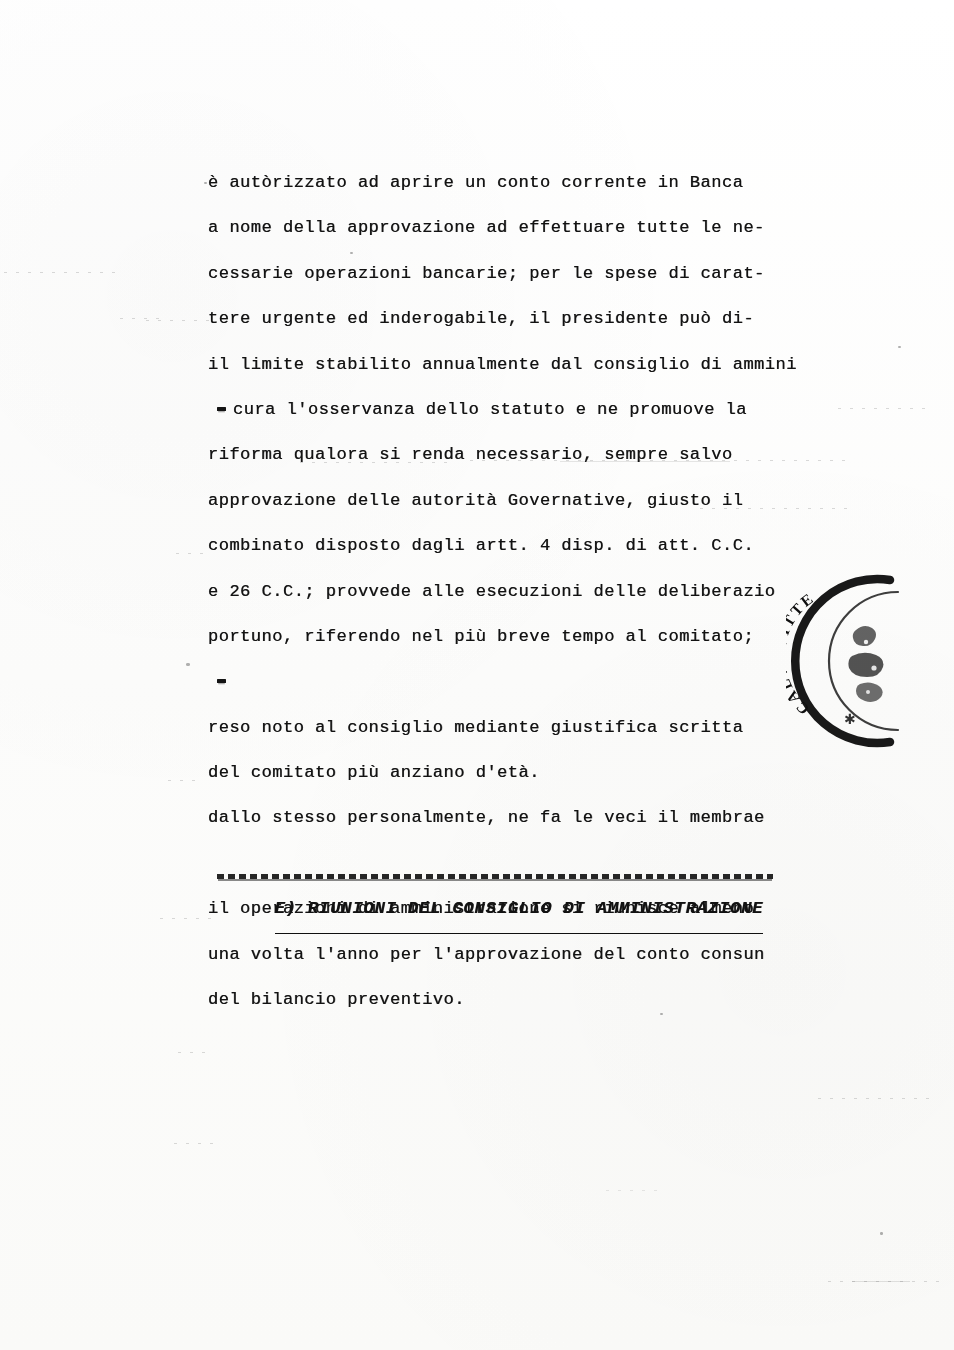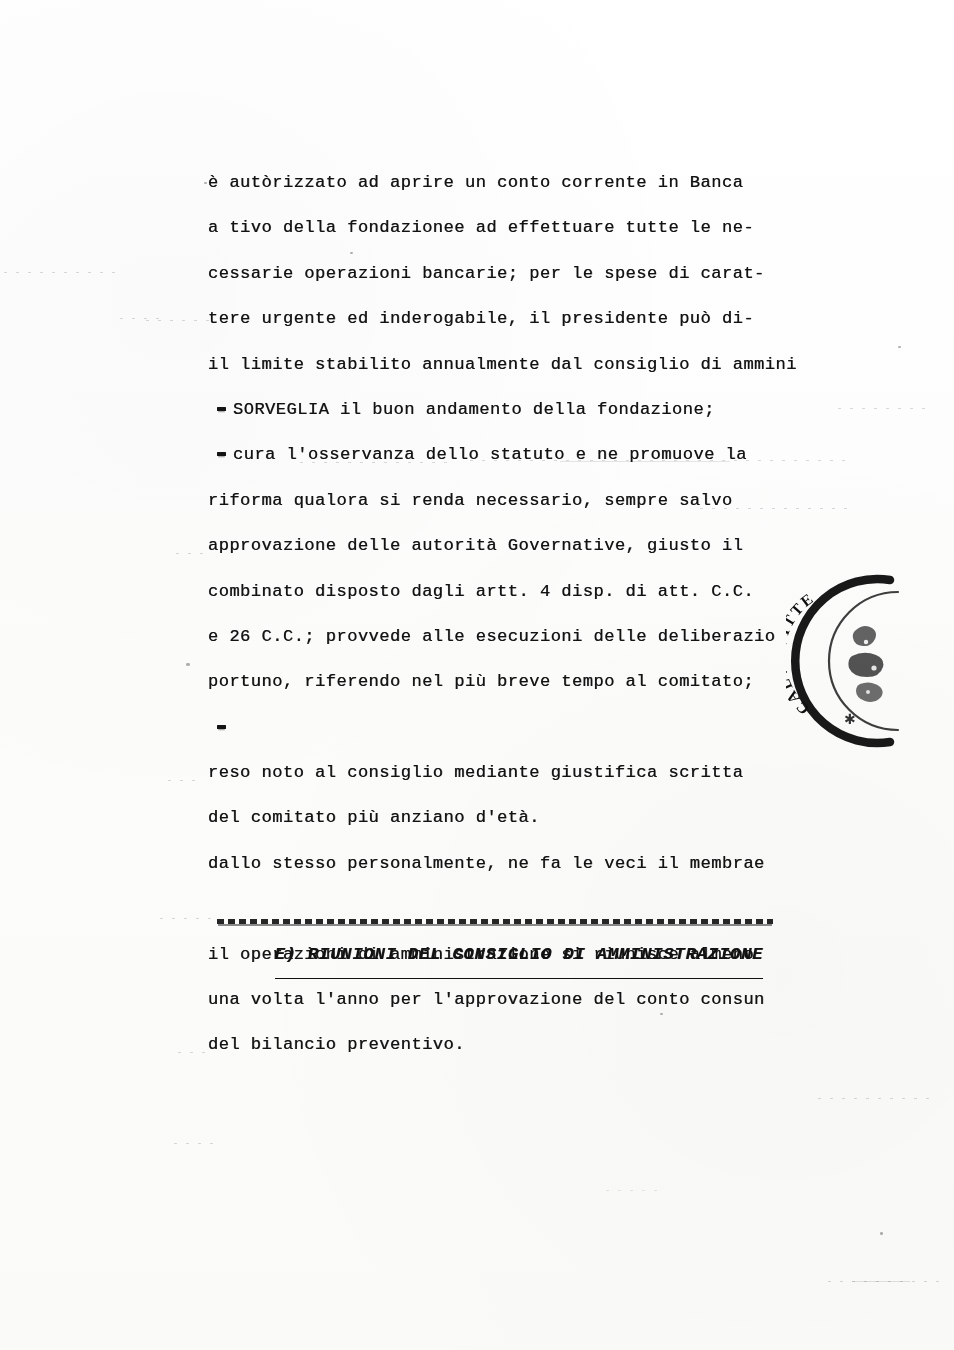--- a/index.html
+++ b/index.html
@@ -150,26 +150,25 @@
   <div class="speck" style="left:204px; top:182px; width:3px; height:2px;"></div>
   <div class="speck" style="left:350px; top:252px; width:3px; height:2px;"></div>
   <div class="speck" style="left:898px; top:346px; width:3px; height:2px;"></div>
   <div class="speck" style="left:186px; top:663px; width:4px; height:3px;"></div>
   <div class="speck" style="left:880px; top:1232px; width:3px; height:3px;"></div>
   <div class="speck" style="left:660px; top:1013px; width:3px; height:2px;"></div>
 
   <div class="typed-body">
 
     <div class="line"><span>è autòrizzato ad aprire un conto corrente in Banca</span></div>
-    <div class="line"><span>a tivo della fondazionee ad effettuare tutte le ne-</span></div>
+    <div class="line"><span>a nome della approvazione ad effettuare tutte le ne-</span></div>
     <div class="line"><span>cessarie operazioni bancarie; per le spese di carat-</span></div>
     <div class="line"><span>tere urgente ed inderogabile, il presidente può di-</span></div>
     <div class="line"><span>il limite stabilito annualmente dal consiglio di ammini</span></div>
 
-    <div class="line bullet"><span class="bullet-mark"></span><span>SORVEGLIA il buon andamento della fondazione;</span></div>
     <div class="line bullet"><span class="bullet-mark"></span><span>cura l'osservanza dello statuto e ne promuove la</span></div>
 
     <div class="line"><span>riforma qualora si renda necessario, sempre salvo</span></div>
     <div class="line"><span>approvazione delle autorità Governative, giusto il</span></div>
     <div class="line"><span>combinato disposto dagli artt. 4 disp. di att. C.C.</span></div>
     <div class="line"><span>e 26 C.C.; provvede alle esecuzioni delle deliberazio</span></div>
 
 
     <div class="line"><span>portuno, riferendo nel più breve tempo al comitato;</span></div>
 

